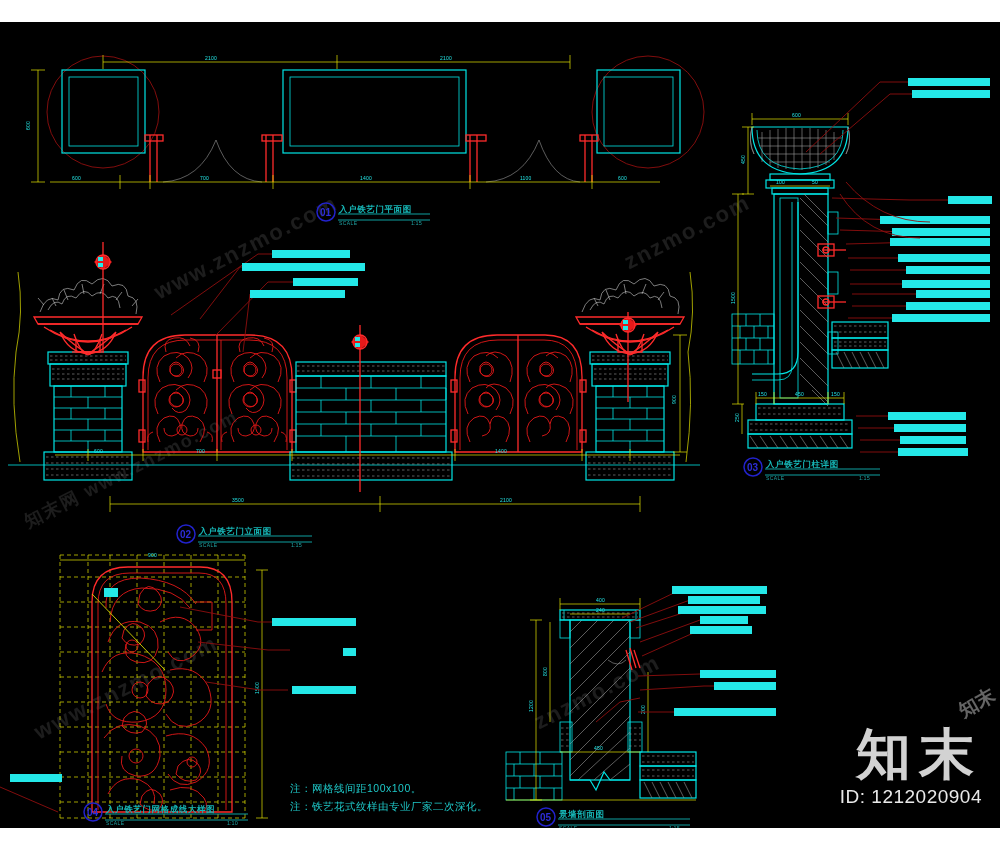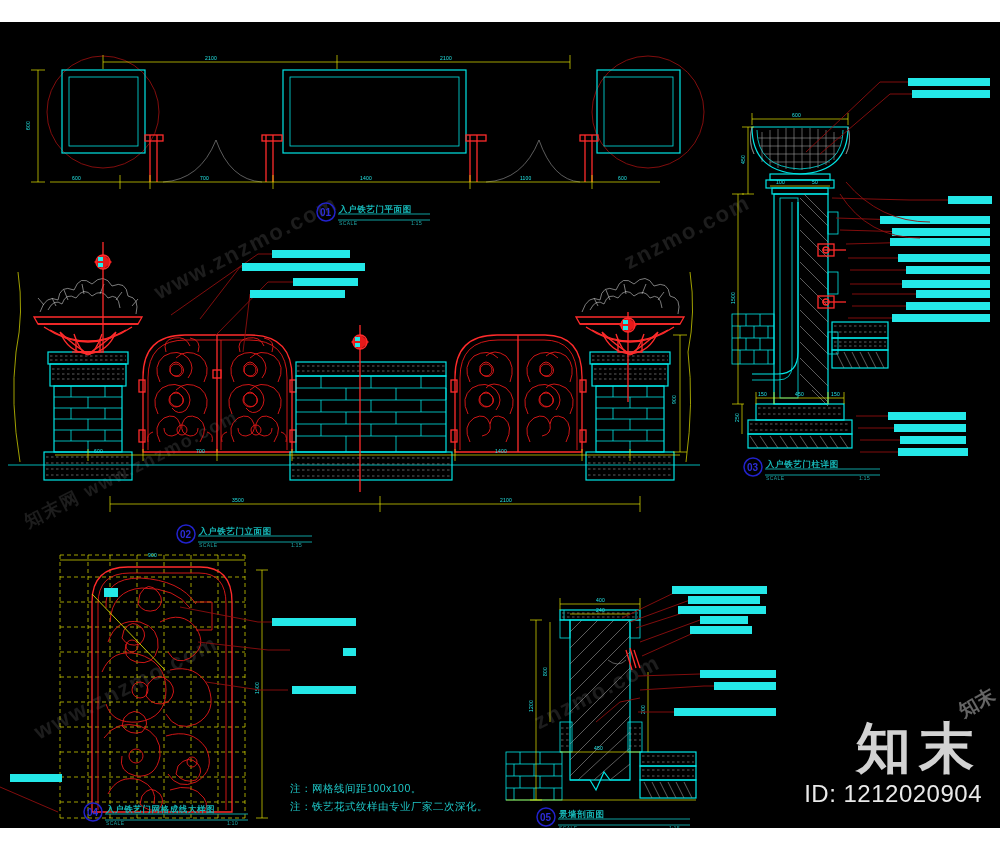--- a/index.html
+++ b/index.html
@@ -32,21 +32,21 @@
   .ttlsc{fill:#1fa0a0;font-size:5.5px}
   .num{fill:#2d2dd8;font-size:10px;font-weight:bold}
   .note{fill:#1ec8c8;font-size:10.5px;letter-spacing:.5px}
   
   .wm{position:absolute;color:rgba(225,225,225,.13);font-size:22px;
       white-space:nowrap;pointer-events:none;transform:rotate(-27deg);
       transform-origin:0 0;letter-spacing:2px;font-weight:bold}
   #brand{position:absolute;right:18px;bottom:20px;text-align:right;pointer-events:none}
   #brand .zm{font-size:55px;font-weight:bold;color:#d2d2d2;line-height:1;letter-spacing:8px;
              font-family:"DejaVu Sans",sans-serif}
-  #brand .idl{font-size:24px;color:#e9e9e9;margin-top:4px;letter-spacing:.5px}
+  #brand .idl{font-size:19px;color:#e9e9e9;margin-top:4px;letter-spacing:.5px}
   #brandmini{position:absolute;right:4px;top:668px;font-size:19px;color:rgba(225,225,225,.45);
              transform:rotate(-30deg);font-weight:bold;pointer-events:none}
 </style>
 </head>
 <body>
 
 <div id="canvas">
  <div id="sheet">
 
   <div class="wm" style="left:150px;top:260px">www.znzmo.com</div>

